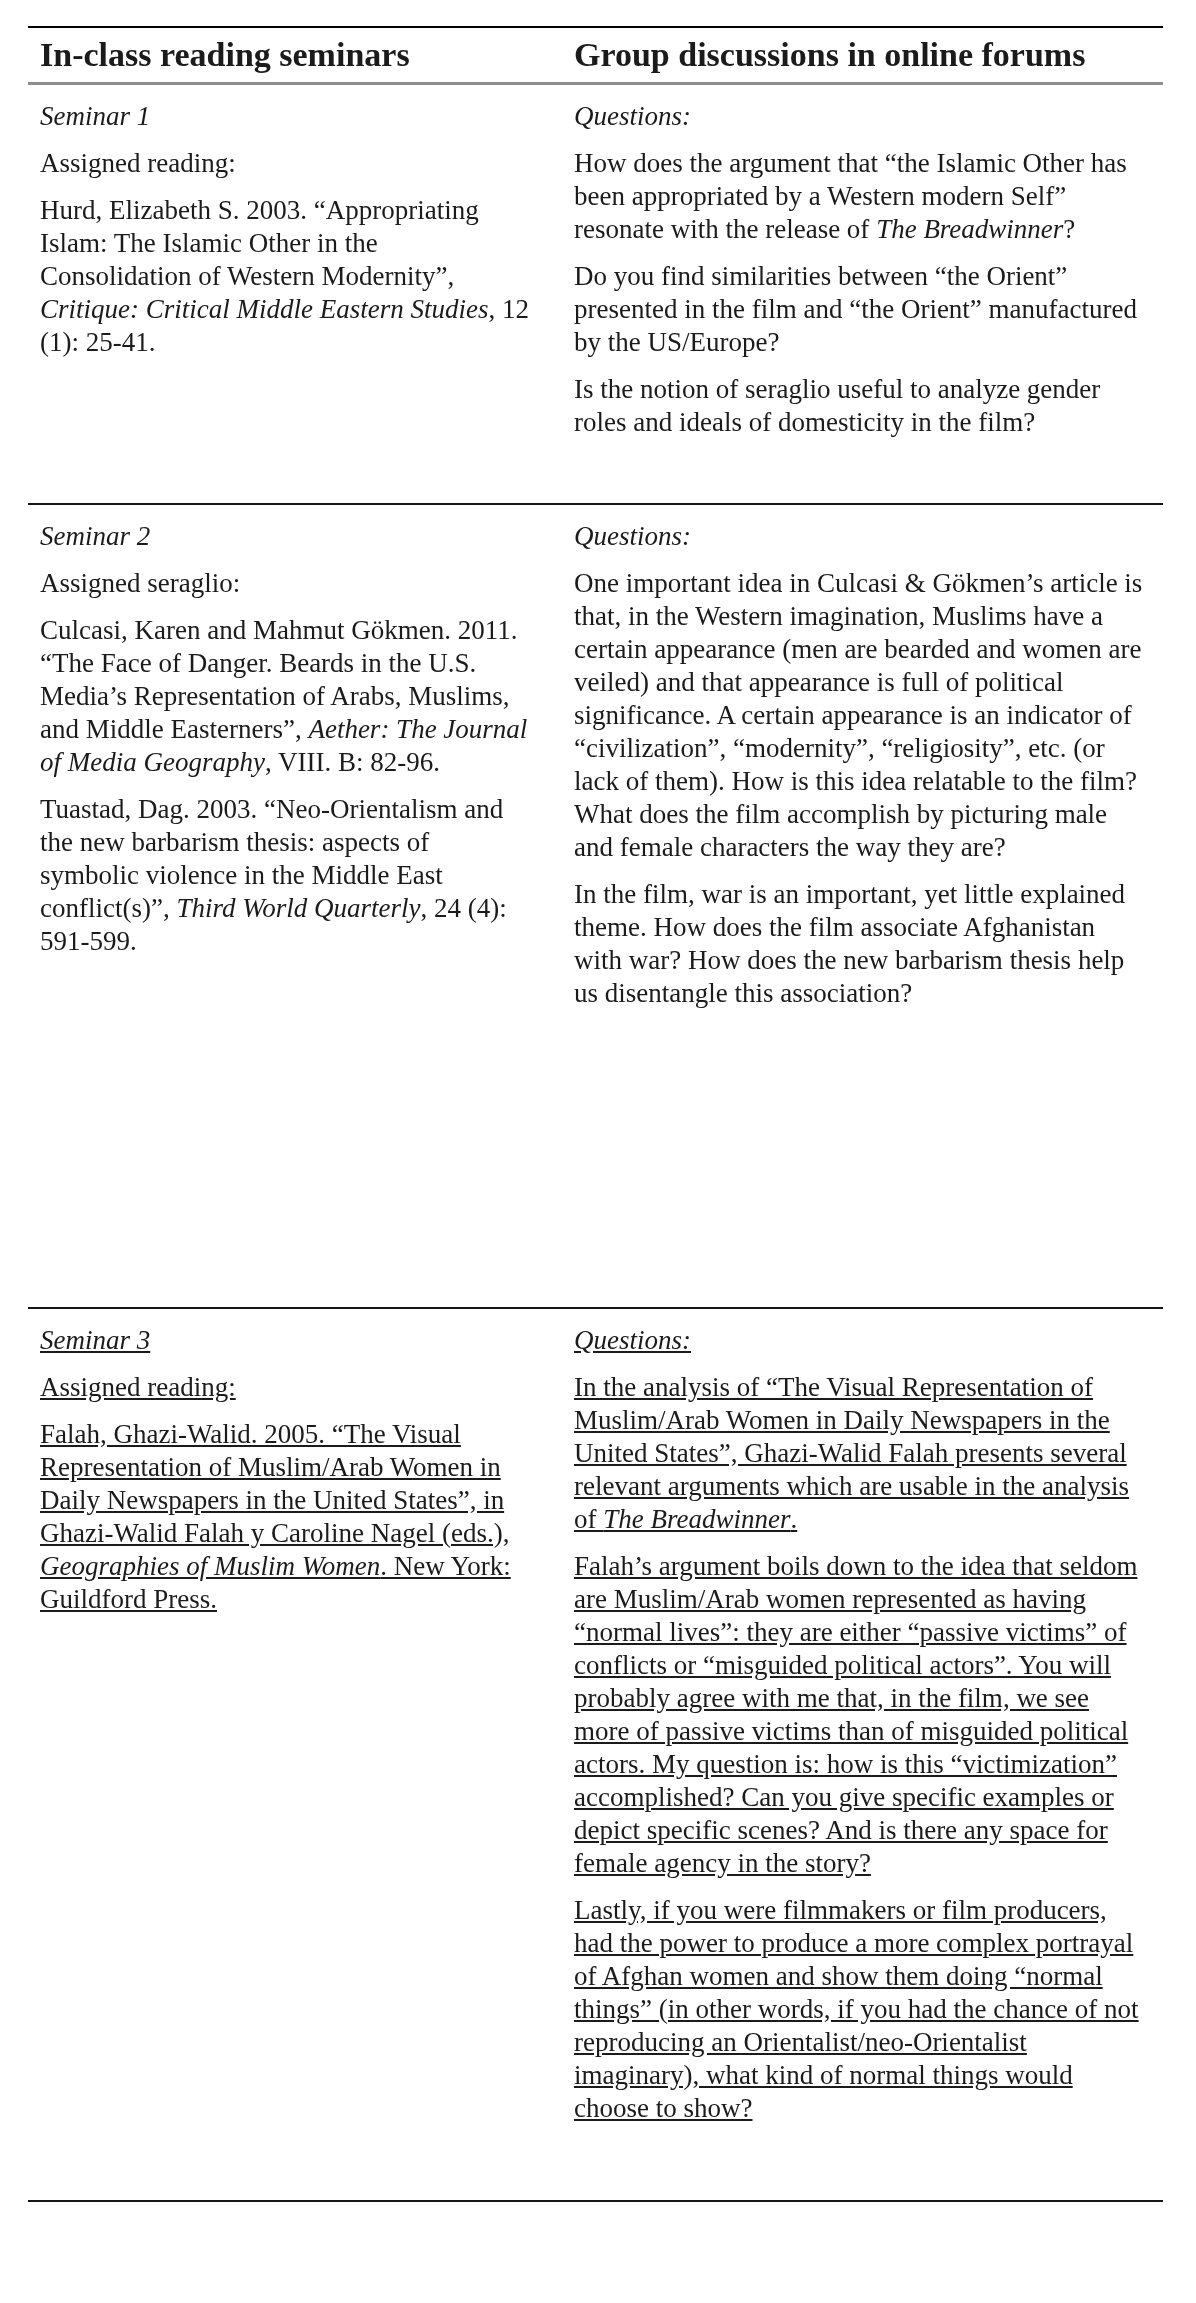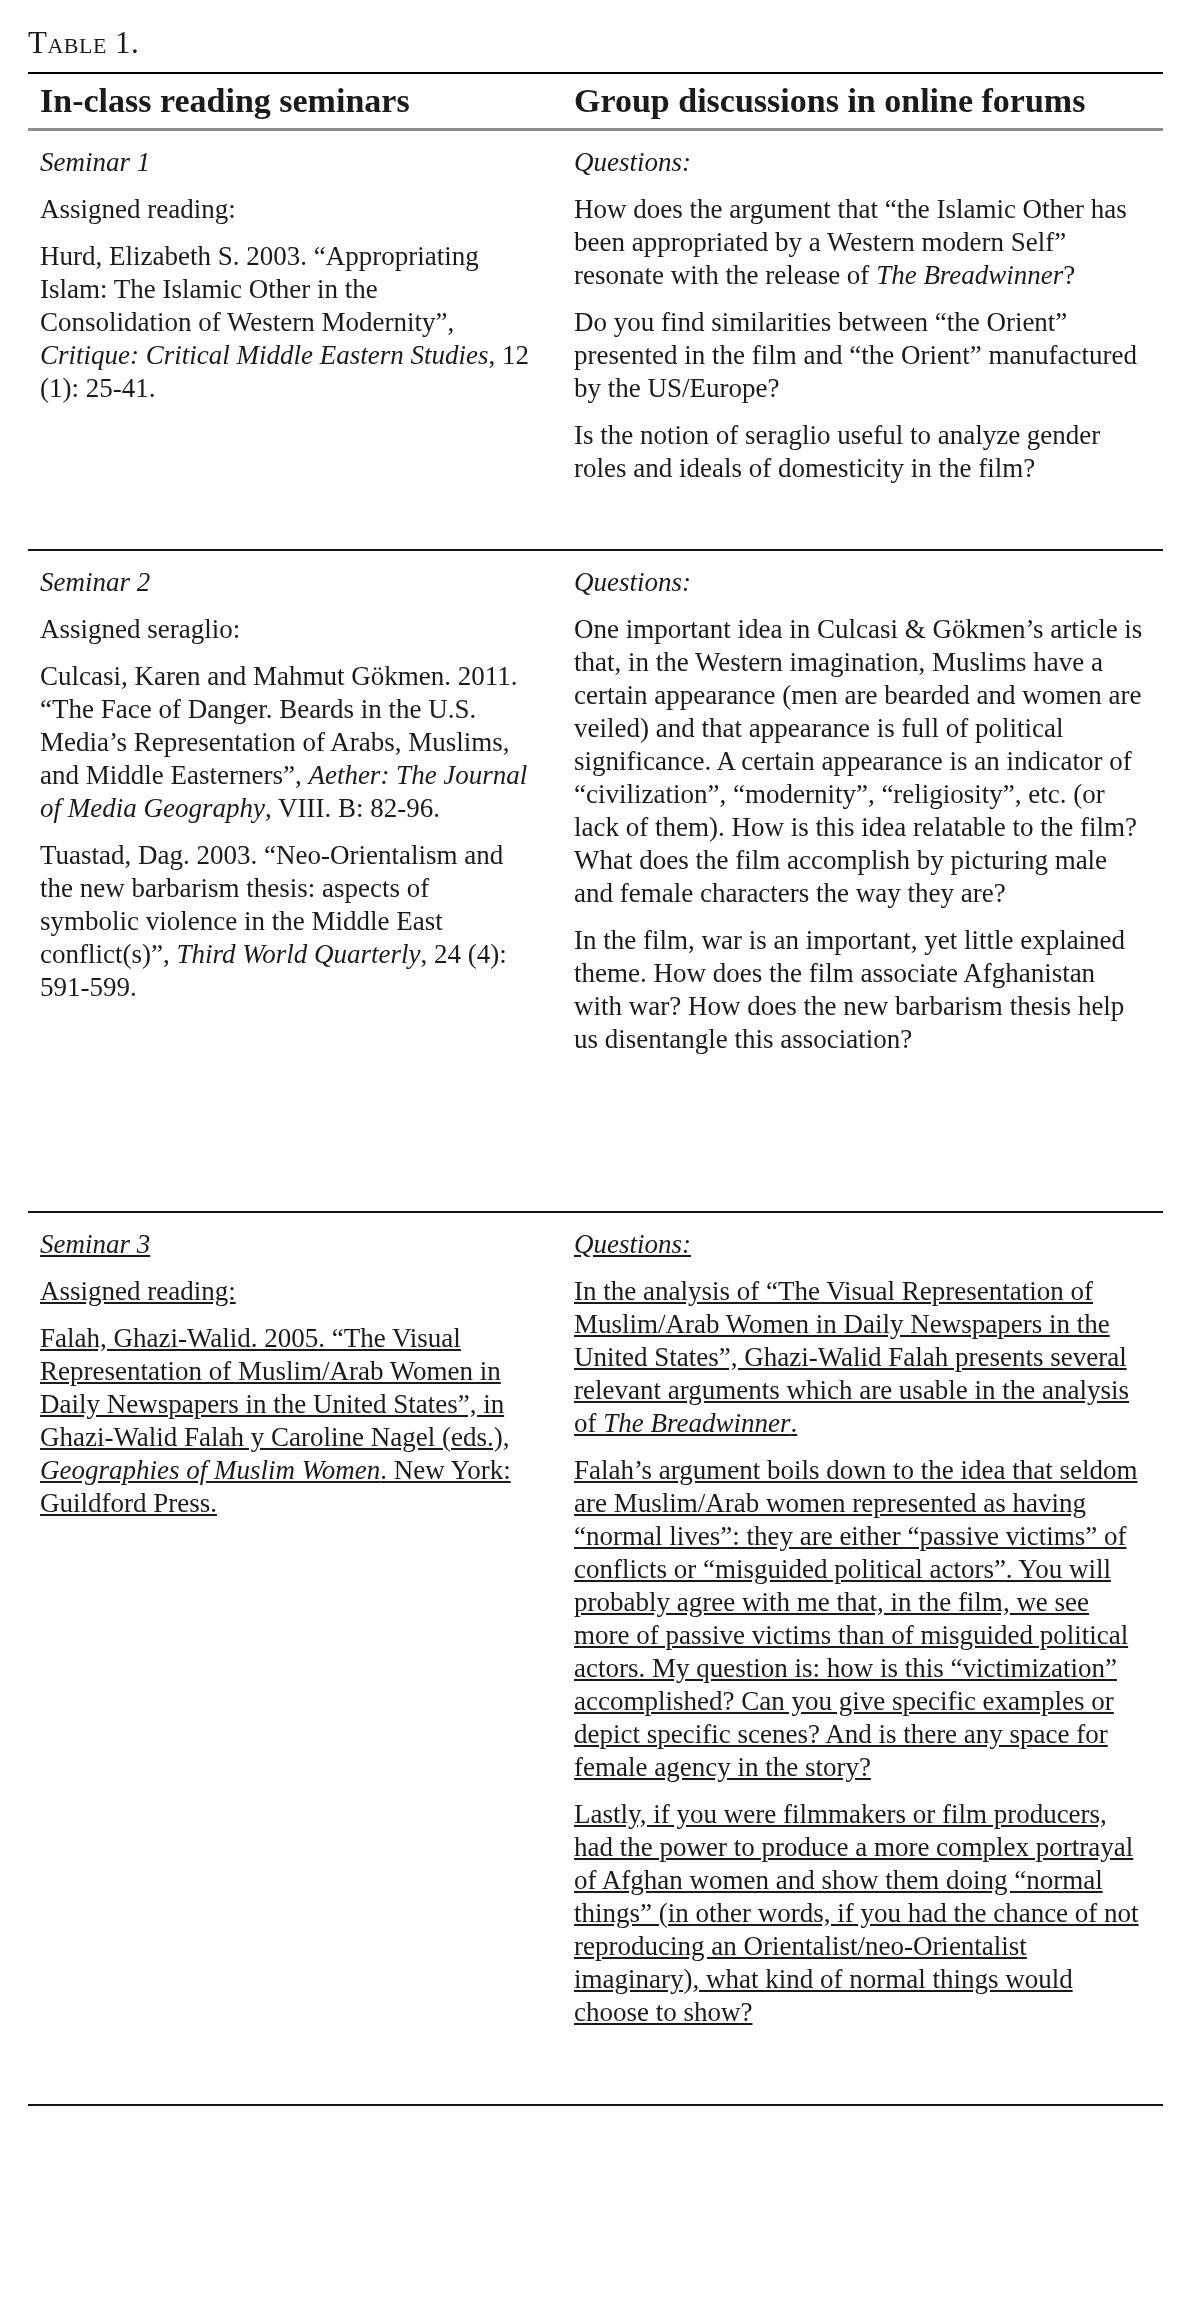--- a/index.html
+++ b/index.html
@@ -51,36 +51,35 @@
   th.th-right { padding-left: 14px; }
   td {
     vertical-align: top;
     font-size: 27px;
     line-height: 33px;
     padding: 15px 30px 4px 12px;
     border-bottom: 2px solid #161616;
   }
   td.cell-right { padding-left: 14px; padding-right: 18px; }
   tr.row-1 { height: 420px; }
-  tr.row-2 { height: 662px; }
+  tr.row-2 { height: 804px; }
   tr.row-3 { height: 893px; text-decoration: underline; }
   .para { margin: 0 0 14px 0; }
   .it { font-style: italic; }
   .source-note {
     margin-top: 31px;
     font-size: 24px;
     line-height: 28px;
   }
 </style>
 </head>
 <body>
 
 <div class="page">
 
-  <div class="caption-title">Table 1.</div>
 
   <table class="seminar-table">
     <colgroup>
       <col class="col-left">
       <col class="col-right">
     </colgroup>
     <thead>
       <tr>
         <th class="th-left">In-class reading seminars</th>
         <th class="th-right">Group discussions in online forums</th>

